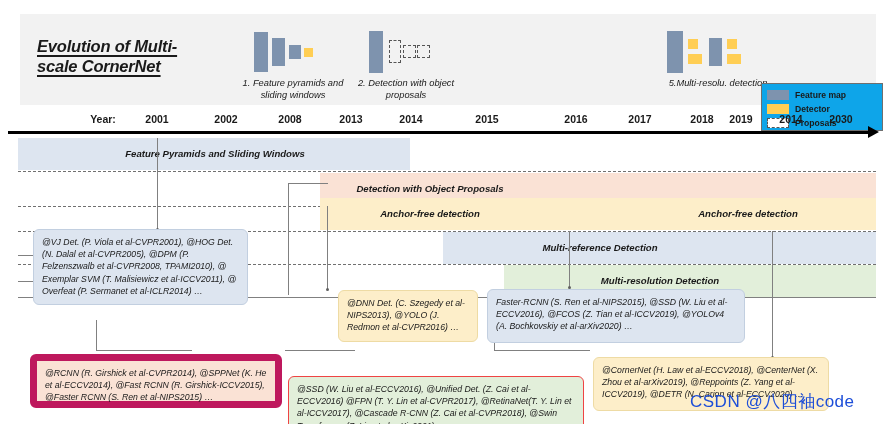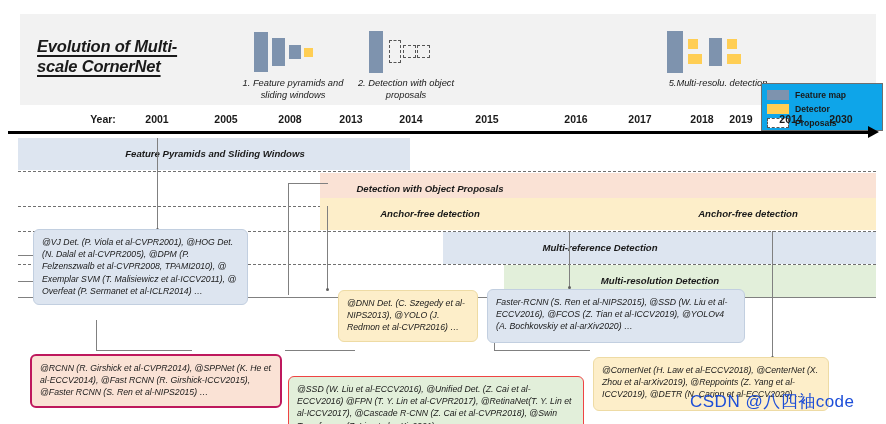--- a/index.html
+++ b/index.html
@@ -82,21 +82,21 @@
   .hline{position:absolute;height:1.2px;background:#808080;}
   .dot{position:absolute;width:3px;height:3px;border-radius:50%;background:#606060;}
 
   
   .note{
     position:absolute;border-radius:6px;box-sizing:border-box;
     font-style:italic;font-size:8.7px;line-height:12.2px;
     color:#1a1a1a;padding:6px 8px;
   }
   .n-blue{background:#dde5f0;border:1px solid #c2cfe0;}
-  .n-pink{background:#fae2d5;border:2px solid #be185d;}
+  .n-pink{background:#fae2d5;border:7px solid #be185d;}
   .n-yellow{background:#fdeec9;border:1px solid #eedba4;}
   .n-green{background:#e2efda;border:1px solid #ef4444;margin-top:24px;}
 
   .watermark{
     position:absolute;left:690px;top:390px;
     font-size:17px;color:#1d4ed8;white-space:nowrap;
     letter-spacing:0.5px;
   }
 </style>
 </head>
@@ -153,21 +153,21 @@
       </div>
       <div class="lg-row">
         <span class="lg-sw p"></span>
         <span class="lg-txt">Proposals</span>
       </div>
     </div>
   </div>
 
   <div class="year-label" style="left:103px;text-align:center;">Year:</div>
   <div class="year-label" style="left:157px;">2001</div>
-  <div class="year-label" style="left:226px;">2005</div>
+  <div class="year-label" style="left:226px;">2002</div>
   <div class="year-label" style="left:290px;">2008</div>
   <div class="year-label" style="left:351px;">2013</div>
   <div class="year-label" style="left:411px;">2014</div>
   <div class="year-label" style="left:487px;">2015</div>
   <div class="year-label" style="left:576px;">2016</div>
   <div class="year-label" style="left:640px;">2017</div>
   <div class="year-label" style="left:690px;margin-left:12px;">2018</div>
   <div class="year-label" style="left:741px;">2019</div>
   <div class="year-label" style="left:791px;">2014</div>
   <div class="year-label" style="left:841px;">2030</div>

